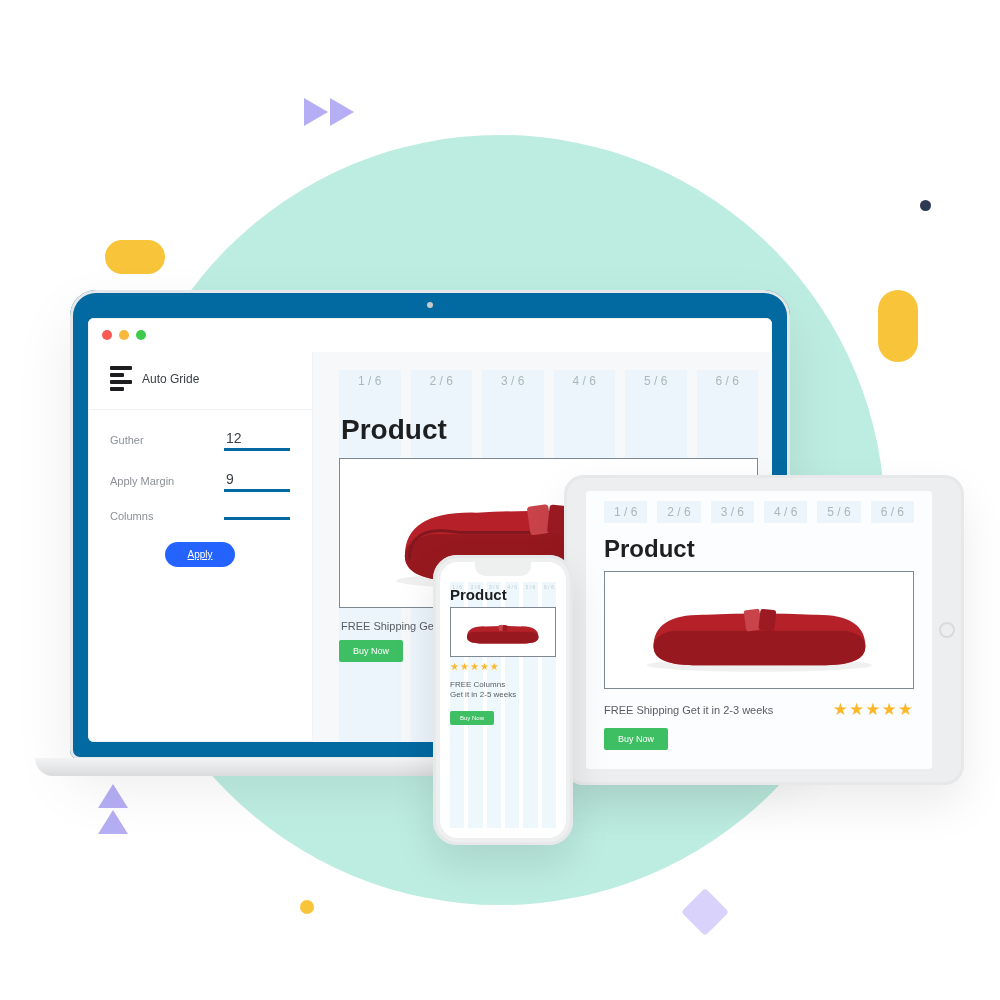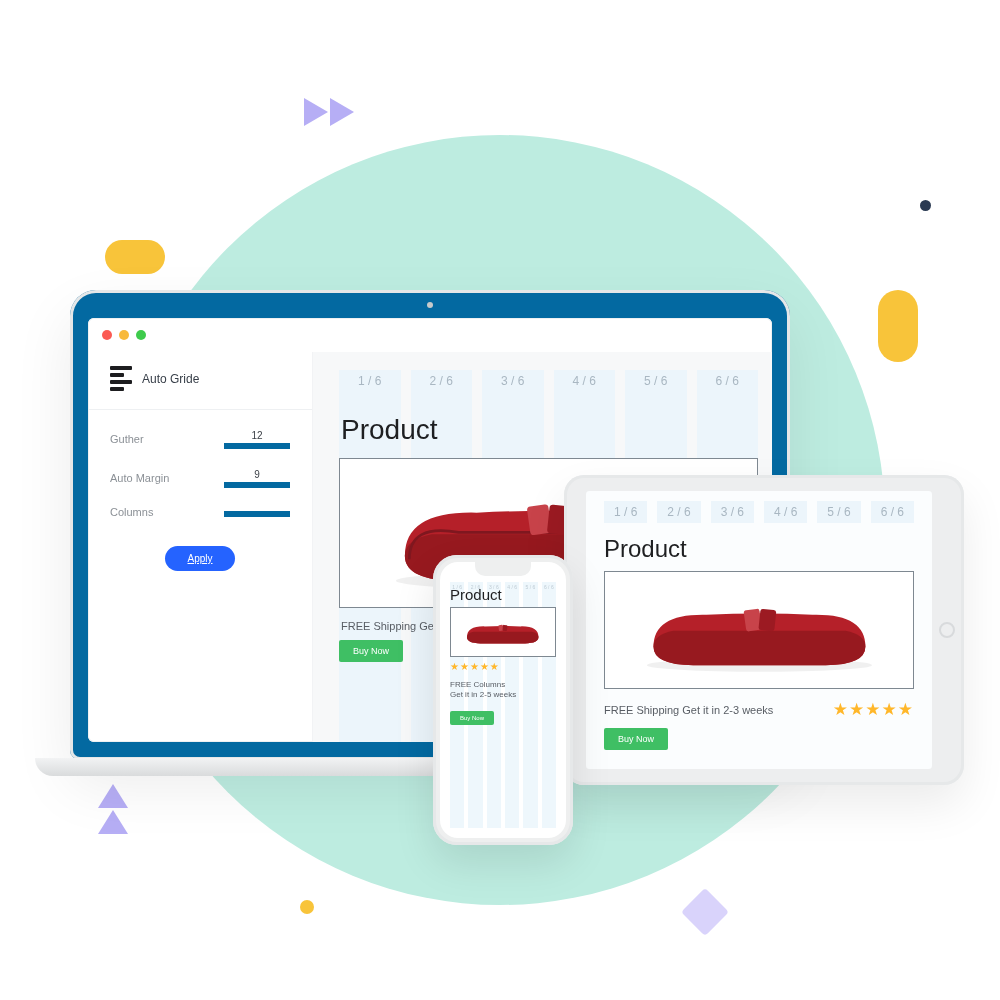--- a/index.html
+++ b/index.html
@@ -52,33 +52,33 @@
     font-size:12px; color:#5a5f66;
   }
   .sb-title{ display:flex; align-items:center; gap:10px; color:#39404a; padding:6px 0 14px 0;}
   .bars-icon{ display:inline-flex; flex-direction:column; gap:3px;}
   .bars-icon i{ display:block; height:4px; background:#1d1d1f; border-radius:1px;}
   .bars-icon i:nth-child(1){ width:22px;} .bars-icon i:nth-child(2){ width:14px;}
   .bars-icon i:nth-child(3){ width:22px;} .bars-icon i:nth-child(4){ width:14px;}
   .sb-sep{ height:1px; background:#eef0f2; margin:4px -22px 18px -22px;}
   .field{ display:flex; align-items:center; justify-content:space-between; margin:0 0 18px 0;}
   .field label{ color:#8b9096; font-size:11px;}
-  .field .ul{ width:66px; border-bottom:6px solid #0369a1; text-align:center; padding:2px 2px; color:#3a3f46; font-size:10px;}
+  .field .ul{ width:66px; border-bottom:3px solid #0369a1; text-align:left; padding:2px 2px; color:#3a3f46; font-size:14px;}
   .apply-btn{
-    display:block; margin:28px auto 0 auto; padding:7px 22px; border-radius:16px;
+    display:block; margin:20px auto 0 auto; padding:7px 22px; border-radius:16px;
     background:#2563ff; color:#fff; font-size:10px; border:none; cursor:pointer;text-decoration:underline;
   }
 
   .canvas{ flex:1; background:#f7f8f9; position:relative; padding:18px 14px 12px 26px; overflow:hidden;}
 
   .grid-strip{ display:flex; gap:10px; }
   .gcol{ flex:1; background:#ecf5fb; text-align:center; color:#a9b7c2; font-size:12px; padding:4px 0;}
   .gcol.lap{ height:380px; align-items:flex-start; }
 
-  .prod-title{ font-size:28px; font-weight:400; color:#1e1f21; margin:18px 0 12px 2px;}
+  .prod-title{ font-size:28px; font-weight:700; color:#1e1f21; margin:18px 0 12px 2px;}
   
   .prod-card{
     border:1px solid #7e8891; background:#fff; position:relative;
     display:flex; align-items:center; justify-content:center;
   }
   .sofa{  width:86%; }
   .ship{ color:#585d64; font-size:11px; margin:12px 0 8px 2px;}
   .buy-btn{
     background:#3fbf64; color:#fff; font-size:9px; padding:6px 14px; border:none; border-radius:2px; cursor:pointer;
   }
@@ -172,21 +172,21 @@
                 </span>
               <span>Auto Gride</span>
             </div>
             <div class="sb-sep"></div>
 
             <div class="field">
               <label>Guther</label>
               <div class="ul">12</div>
             </div>
             <div class="field">
-              <label>Auto Margin</label>
+              <label>Apply Margin</label>
               <div class="ul">9</div>
             </div>
             <div class="field">
               <label>Columns</label>
               <div class="ul"></div>
             </div>
 
             <button class="apply-btn">Apply</button>
           </aside>
 

